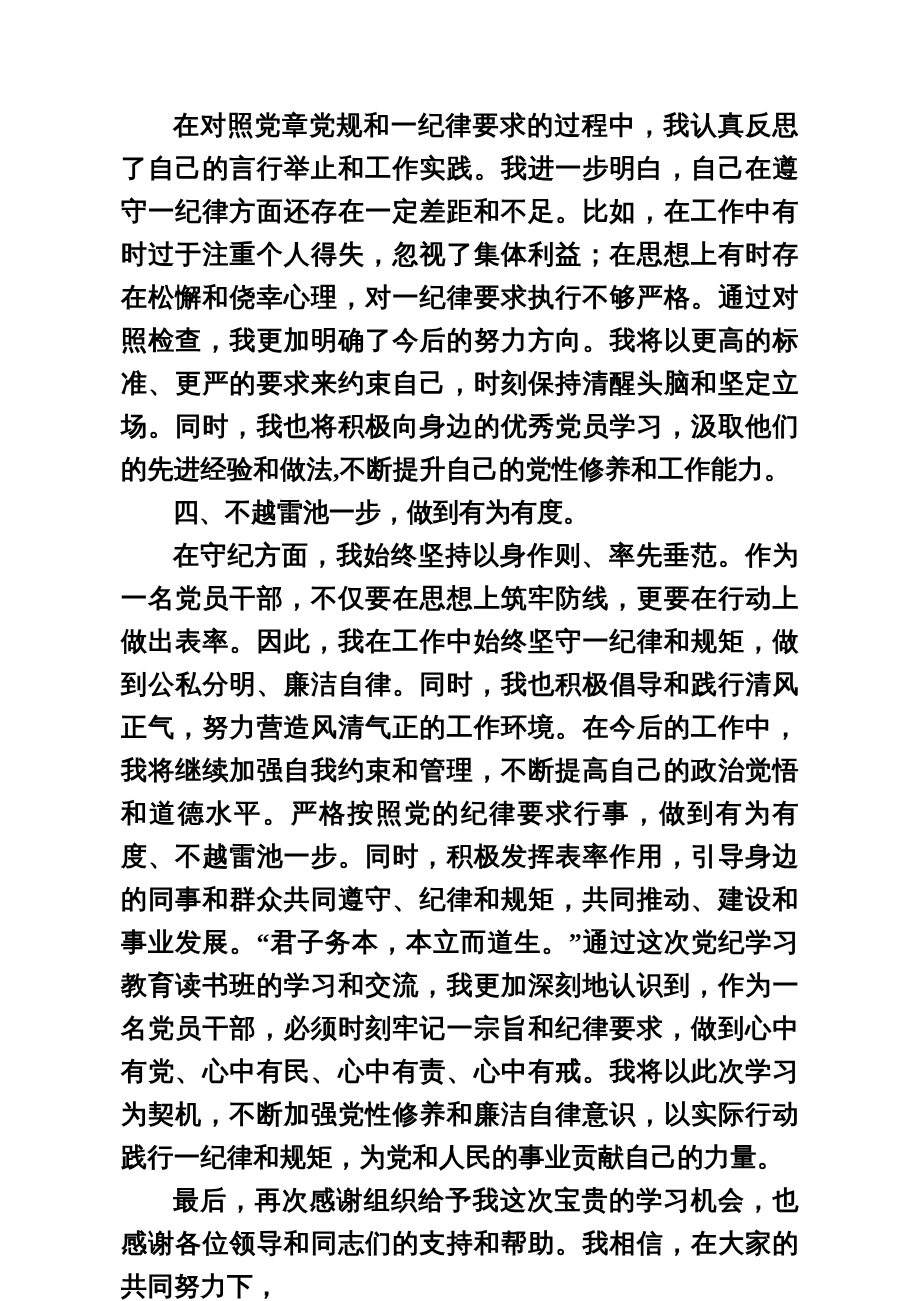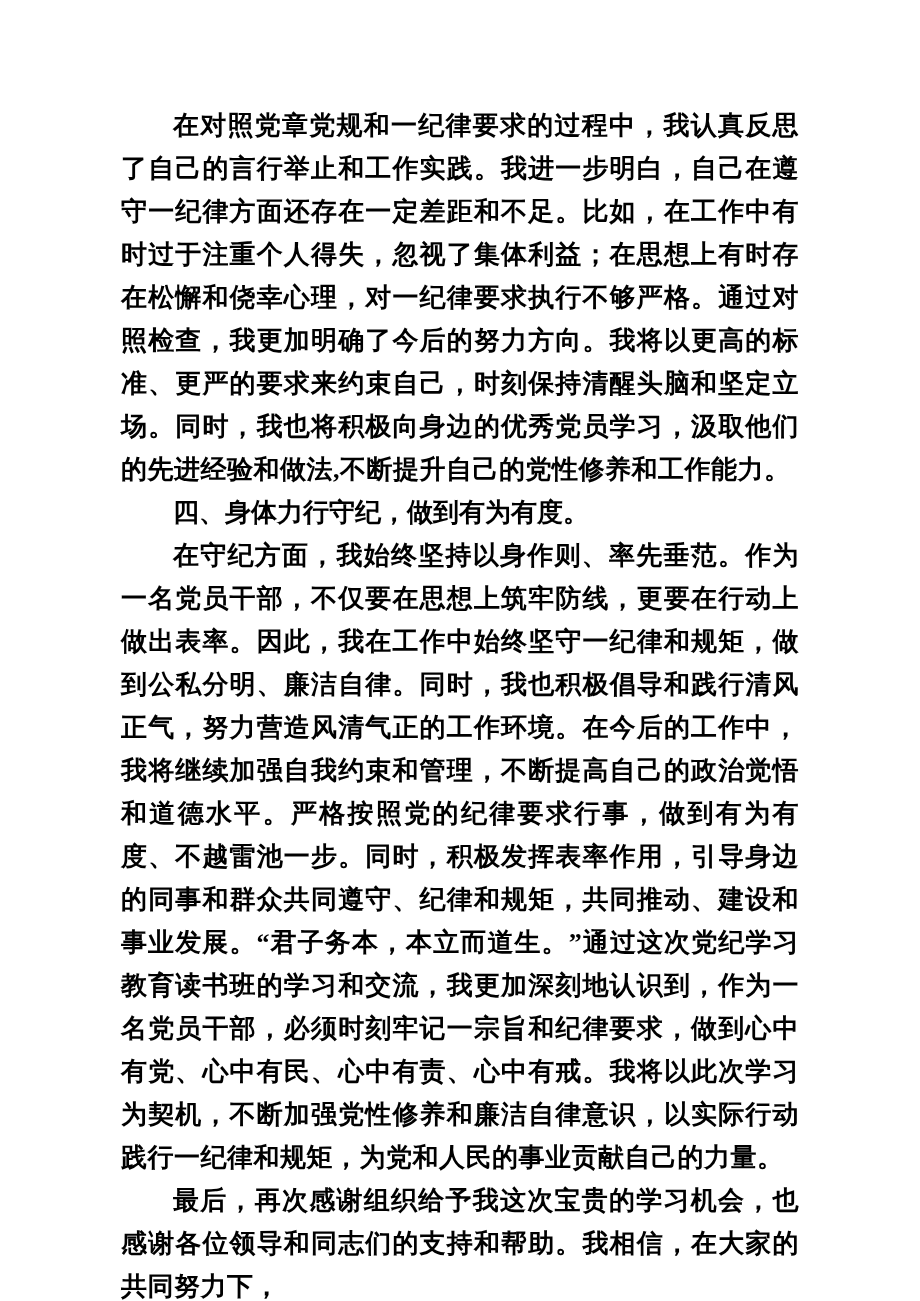--- a/index.html
+++ b/index.html
@@ -39,16 +39,16 @@
     font-weight: bold;
     font-family: "Liberation Sans", "DejaVu Sans", sans-serif;
     color: #000000;
   }
 </style>
 </head>
 <body>
 
 <div class="doc-page">
   <p class="doc-para">在对照党章党规和一纪律要求的过程中，我认真反思了自己的言行举止和工作实践。我进一步明白，自己在遵守一纪律方面还存在一定差距和不足。比如，在工作中有时过于注重个人得失，忽视了集体利益；在思想上有时存在松懈和侥幸心理，对一纪律要求执行不够严格。通过对照检查，我更加明确了今后的努力方向。我将以更高的标准、更严的要求来约束自己，时刻保持清醒头脑和坚定立场。同时，我也将积极向身边的优秀党员学习，汲取他们的先进经验和做法,不断提升自己的党性修养和工作能力。</p>
-  <h3 class="doc-heading">四、身体力行守纪，做到有为有度。</h3>
+  <h3 class="doc-heading">四、不越雷池一步，做到有为有度。</h3>
   <p class="doc-para">在守纪方面，我始终坚持以身作则、率先垂范。作为一名党员干部，不仅要在思想上筑牢防线，更要在行动上做出表率。因此，我在工作中始终坚守一纪律和规矩，做到公私分明、廉洁自律。同时，我也积极倡导和践行清风正气，努力营造风清气正的工作环境。在今后的工作中，我将继续加强自我约束和管理，不断提高自己的政治觉悟和道德水平。严格按照党的纪律要求行事，做到有为有度、不越雷池一步。同时，积极发挥表率作用，引导身边的同事和群众共同遵守、纪律和规矩，共同推动、建设和事业发展。“君子务本，本立而道生。”通过这次党纪学习教育读书班的学习和交流，我更加深刻地认识到，作为一名党员干部，必须时刻牢记一宗旨和纪律要求，做到心中有党、心中有民、心中有责、心中有戒。我将以此次学习为契机，不断加强党性修养和廉洁自律意识，以实际行动践行一纪律和规矩，为党和人民的事业贡献自己的力量。</p>
   <p class="doc-para">最后，再次感谢组织给予我这次宝贵的学习机会，也感谢各位领导和同志们的支持和帮助。我相信，在大家的共同努力下，</p>
 </div>
 
 </body></html>

